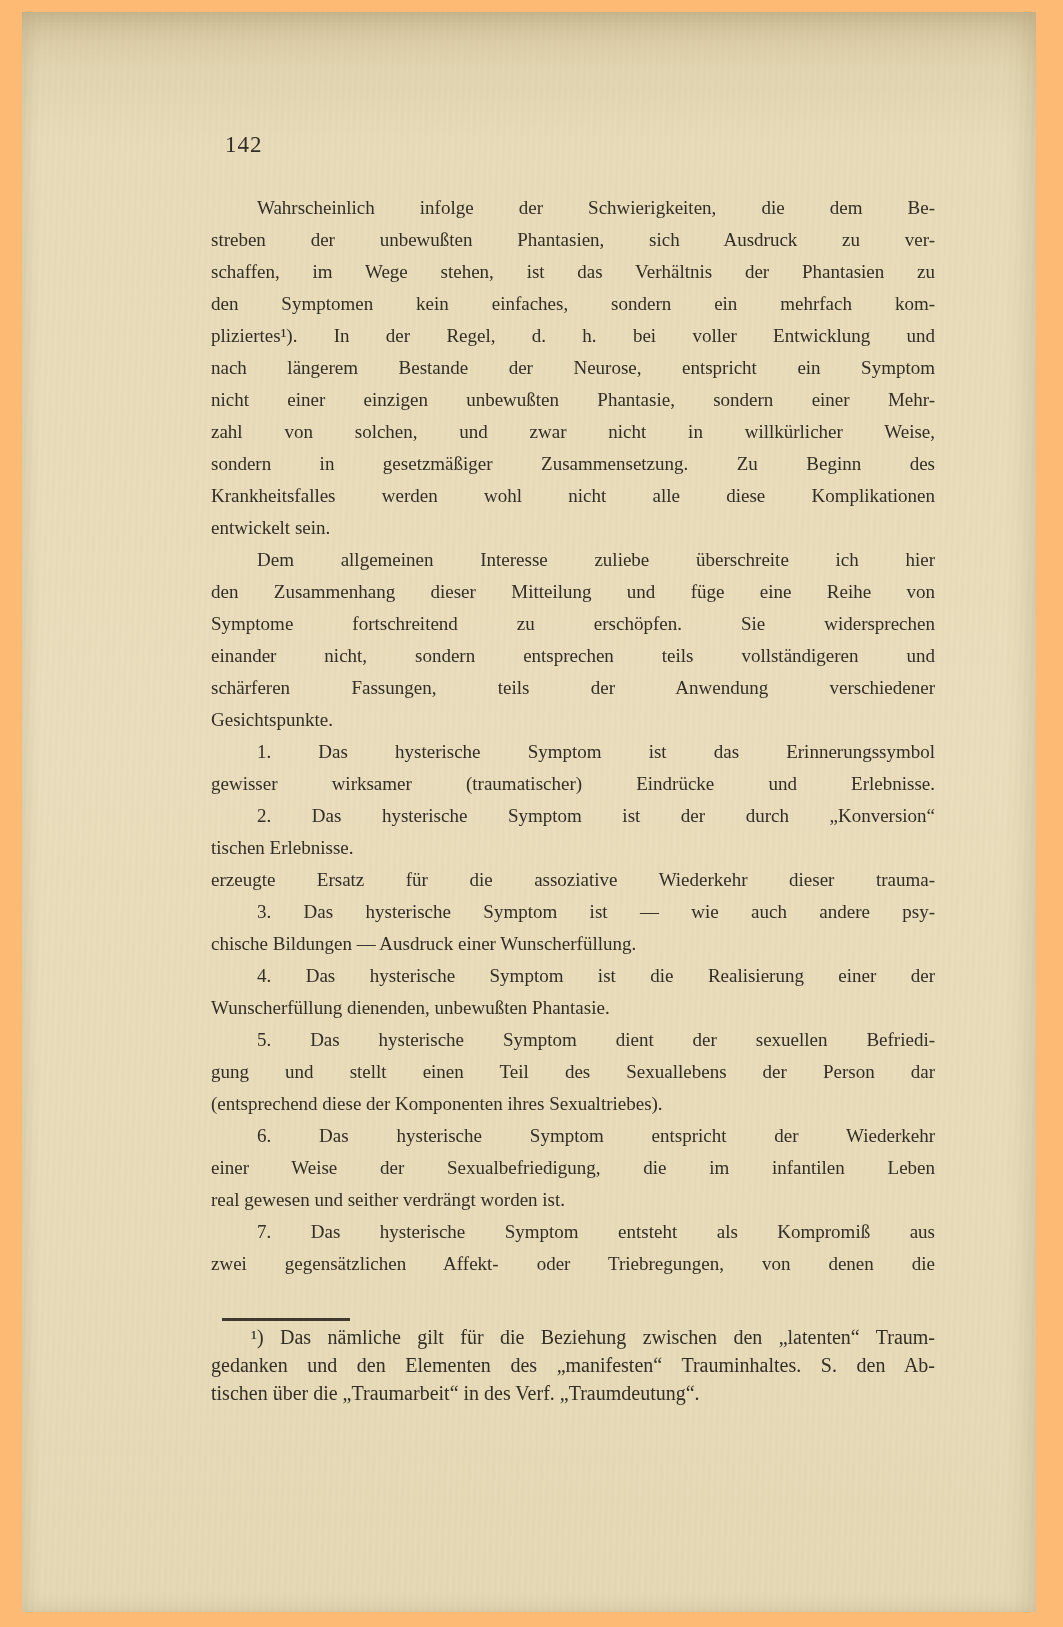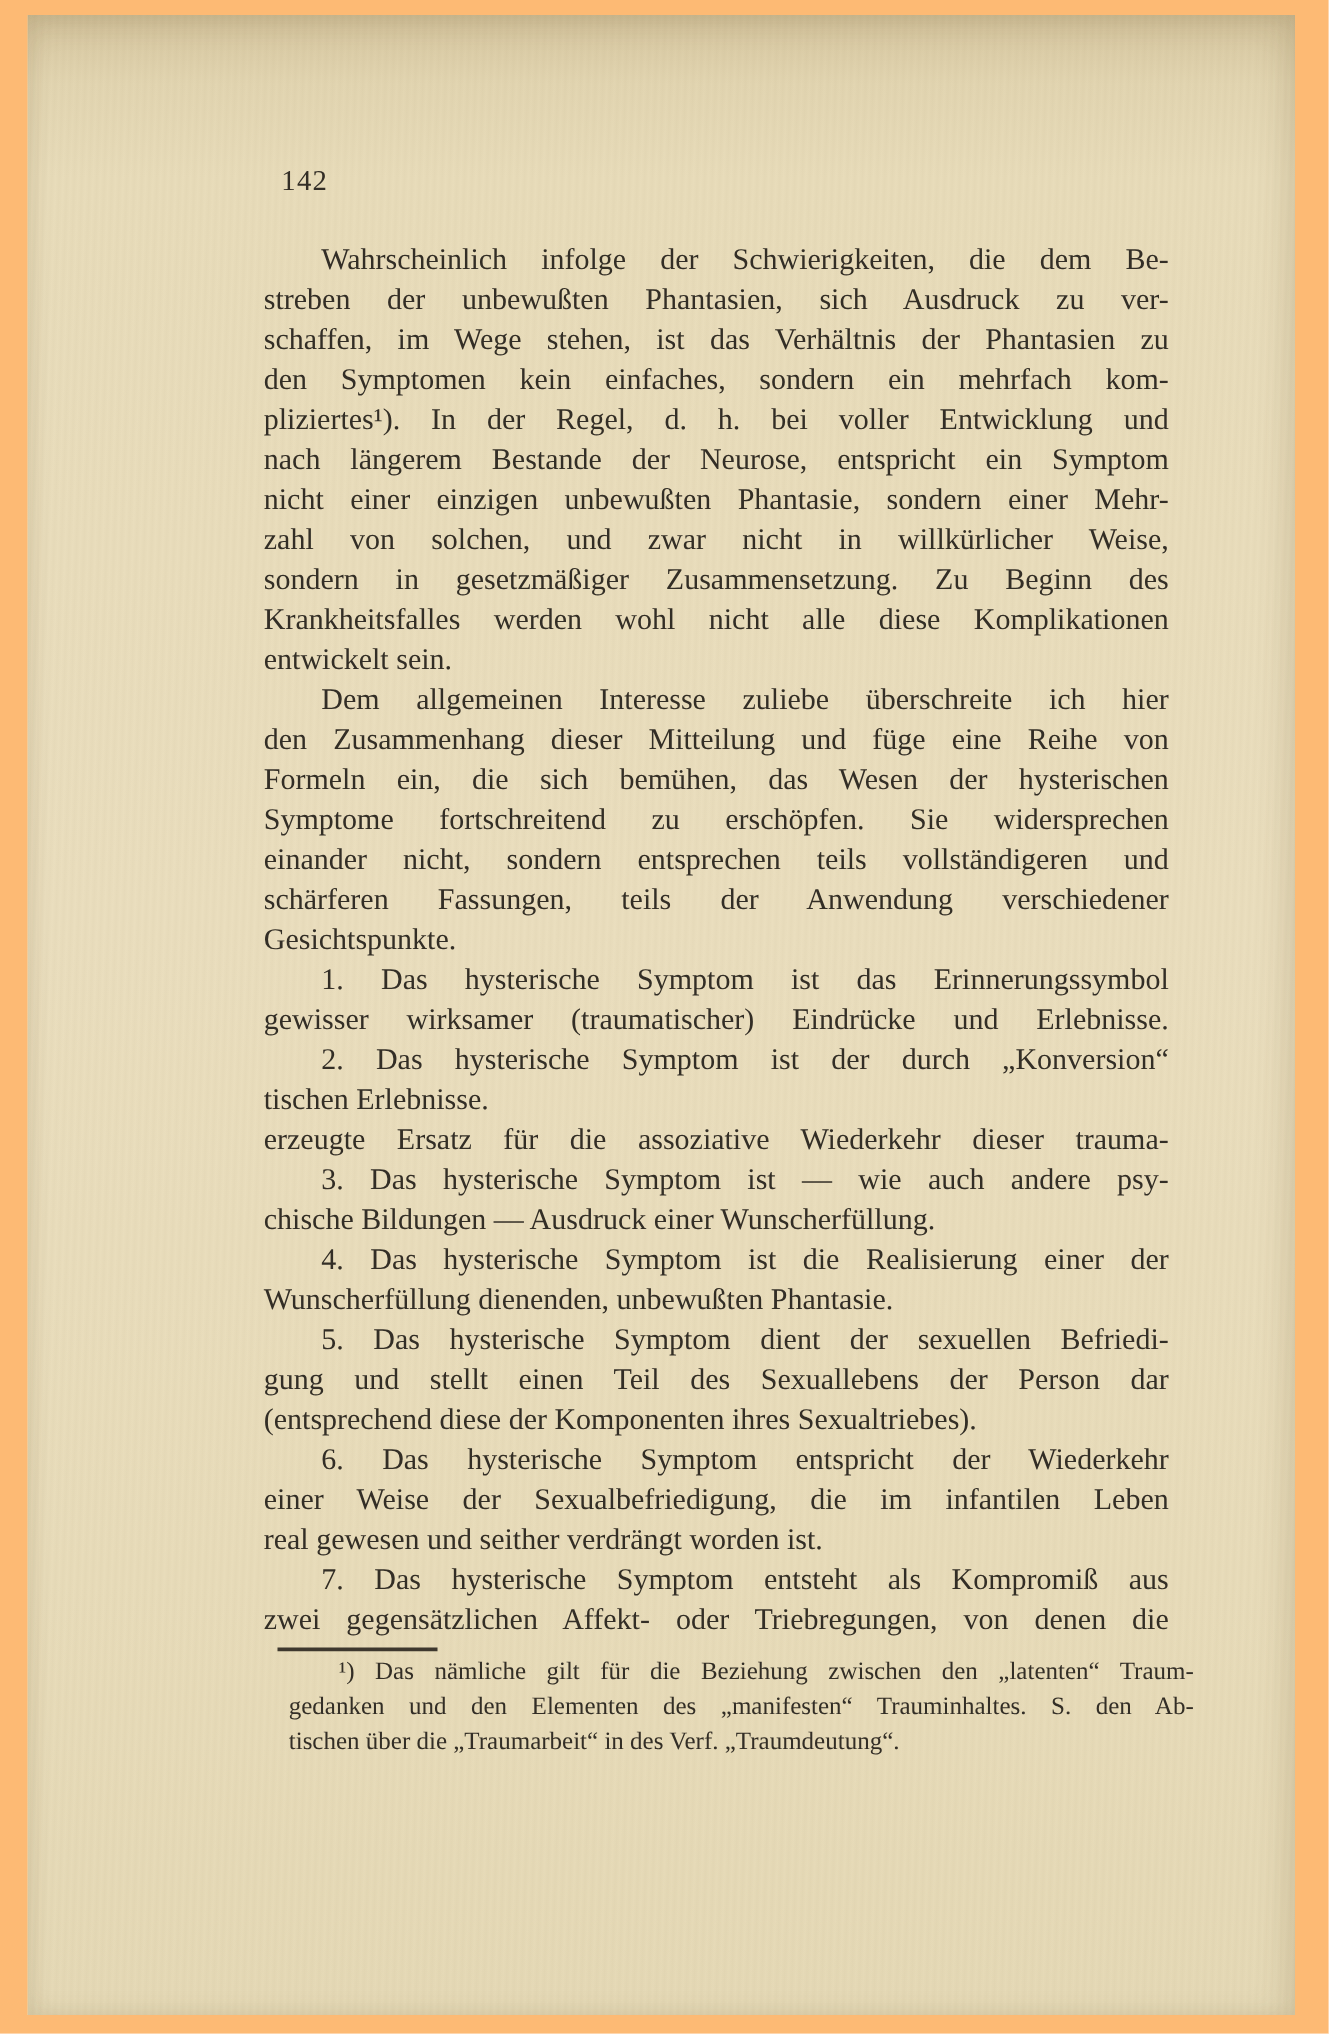--- a/index.html
+++ b/index.html
@@ -53,21 +53,21 @@
     position: absolute;
     left: 189px;
     top: 180px;
     width: 724px;
     color: #332e26;
   }
   .ln {
     width: 724px;
     height: 32px;
     line-height: 32px;
-    font-size: 24px;
+    font-size: 19px;
     text-align: justify;
     white-space: normal;
   }
   .ln.jl {
     text-align-last: justify;
   }
   .ln.first {
     text-indent: 46px;
   }
   .footnote-rule {
@@ -85,21 +85,20 @@
     width: 724px;
     color: #332e26;
   }
   .fln {
     width: 724px;
     height: 28px;
     line-height: 28px;
     font-size: 20px;
     text-align: justify;
     white-space: normal;
-    margin-left: 20px;
   }
   .fln.jl {
     text-align-last: justify;
   }
   .fln.first {
     text-indent: 40px;
   }
 </style>
 </head>
 <body>
@@ -121,21 +120,20 @@
         <div class="ln jl">nicht einer einzigen unbewußten Phantasie, sondern einer Mehr-</div>
         <div class="ln jl">zahl von solchen, und zwar nicht in willkürlicher Weise,</div>
         <div class="ln jl">sondern in gesetzmäßiger Zusammensetzung. Zu Beginn des</div>
         <div class="ln jl">Krankheitsfalles werden wohl nicht alle diese Komplikationen</div>
         <div class="ln">entwickelt sein.</div>
       </div>
 
       <div class="para">
         <div class="ln jl first">Dem allgemeinen Interesse zuliebe überschreite ich hier</div>
         <div class="ln jl">den Zusammenhang dieser Mitteilung und füge eine Reihe von</div>
-        <div class="ln jl">Formeln ein, die sich bemühen, das Wesen der hysterischen</div>
         <div class="ln jl">Symptome fortschreitend zu erschöpfen. Sie widersprechen</div>
         <div class="ln jl">einander nicht, sondern entsprechen teils vollständigeren und</div>
         <div class="ln jl">schärferen Fassungen, teils der Anwendung verschiedener</div>
         <div class="ln">Gesichtspunkte.</div>
       </div>
 
       <div class="para">
         <div class="ln jl first">1. Das hysterische Symptom ist das Erinnerungssymbol</div>
         <div class="ln jl">gewisser wirksamer (traumatischer) Eindrücke und Erlebnisse.</div>
       </div>

